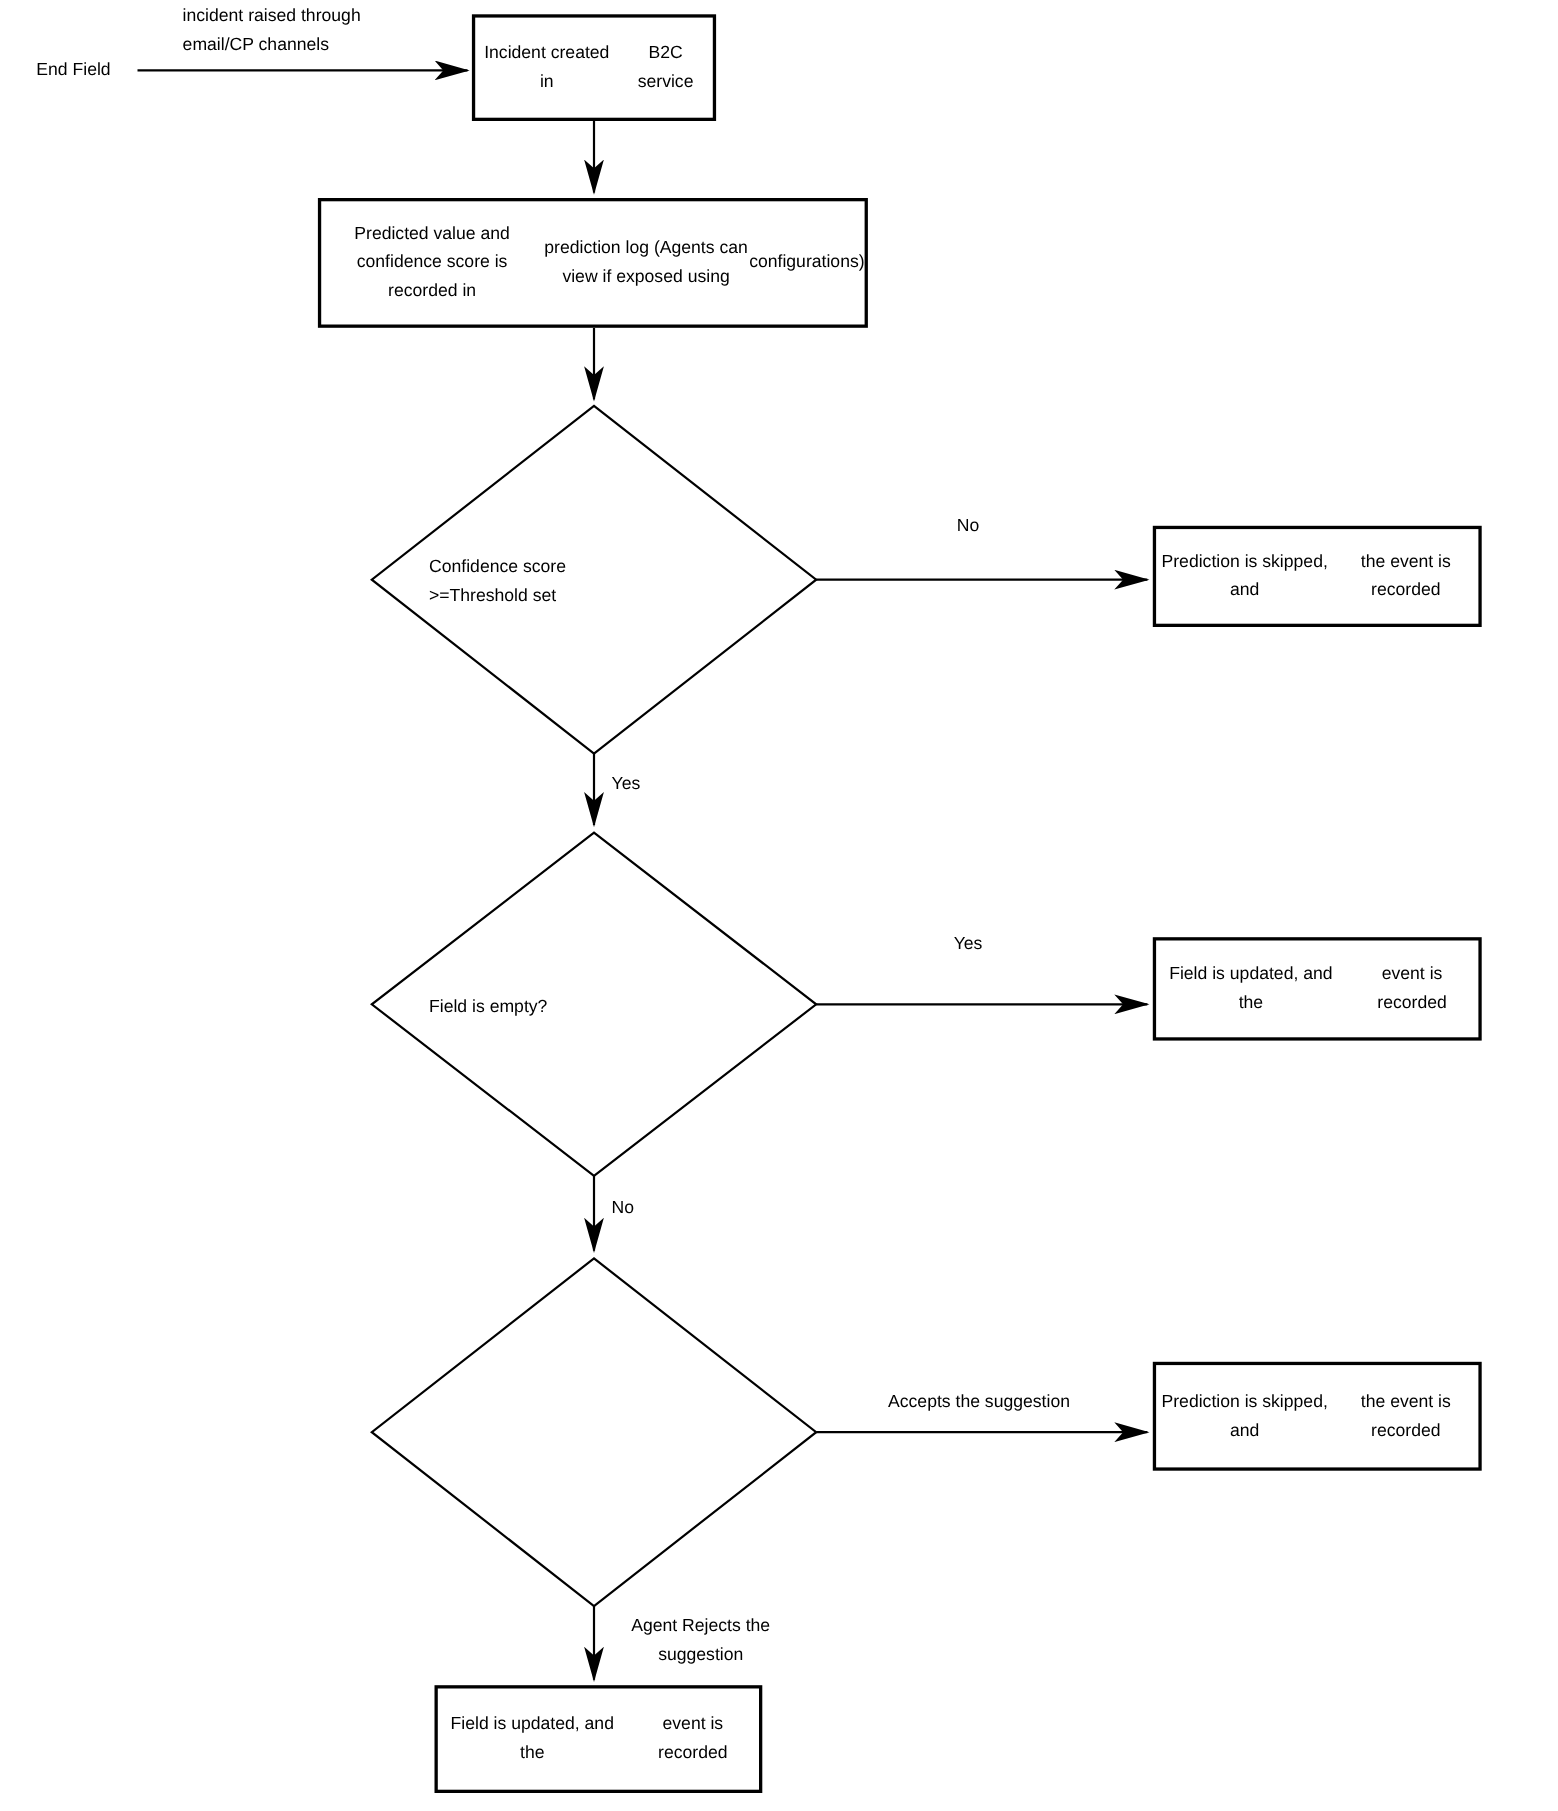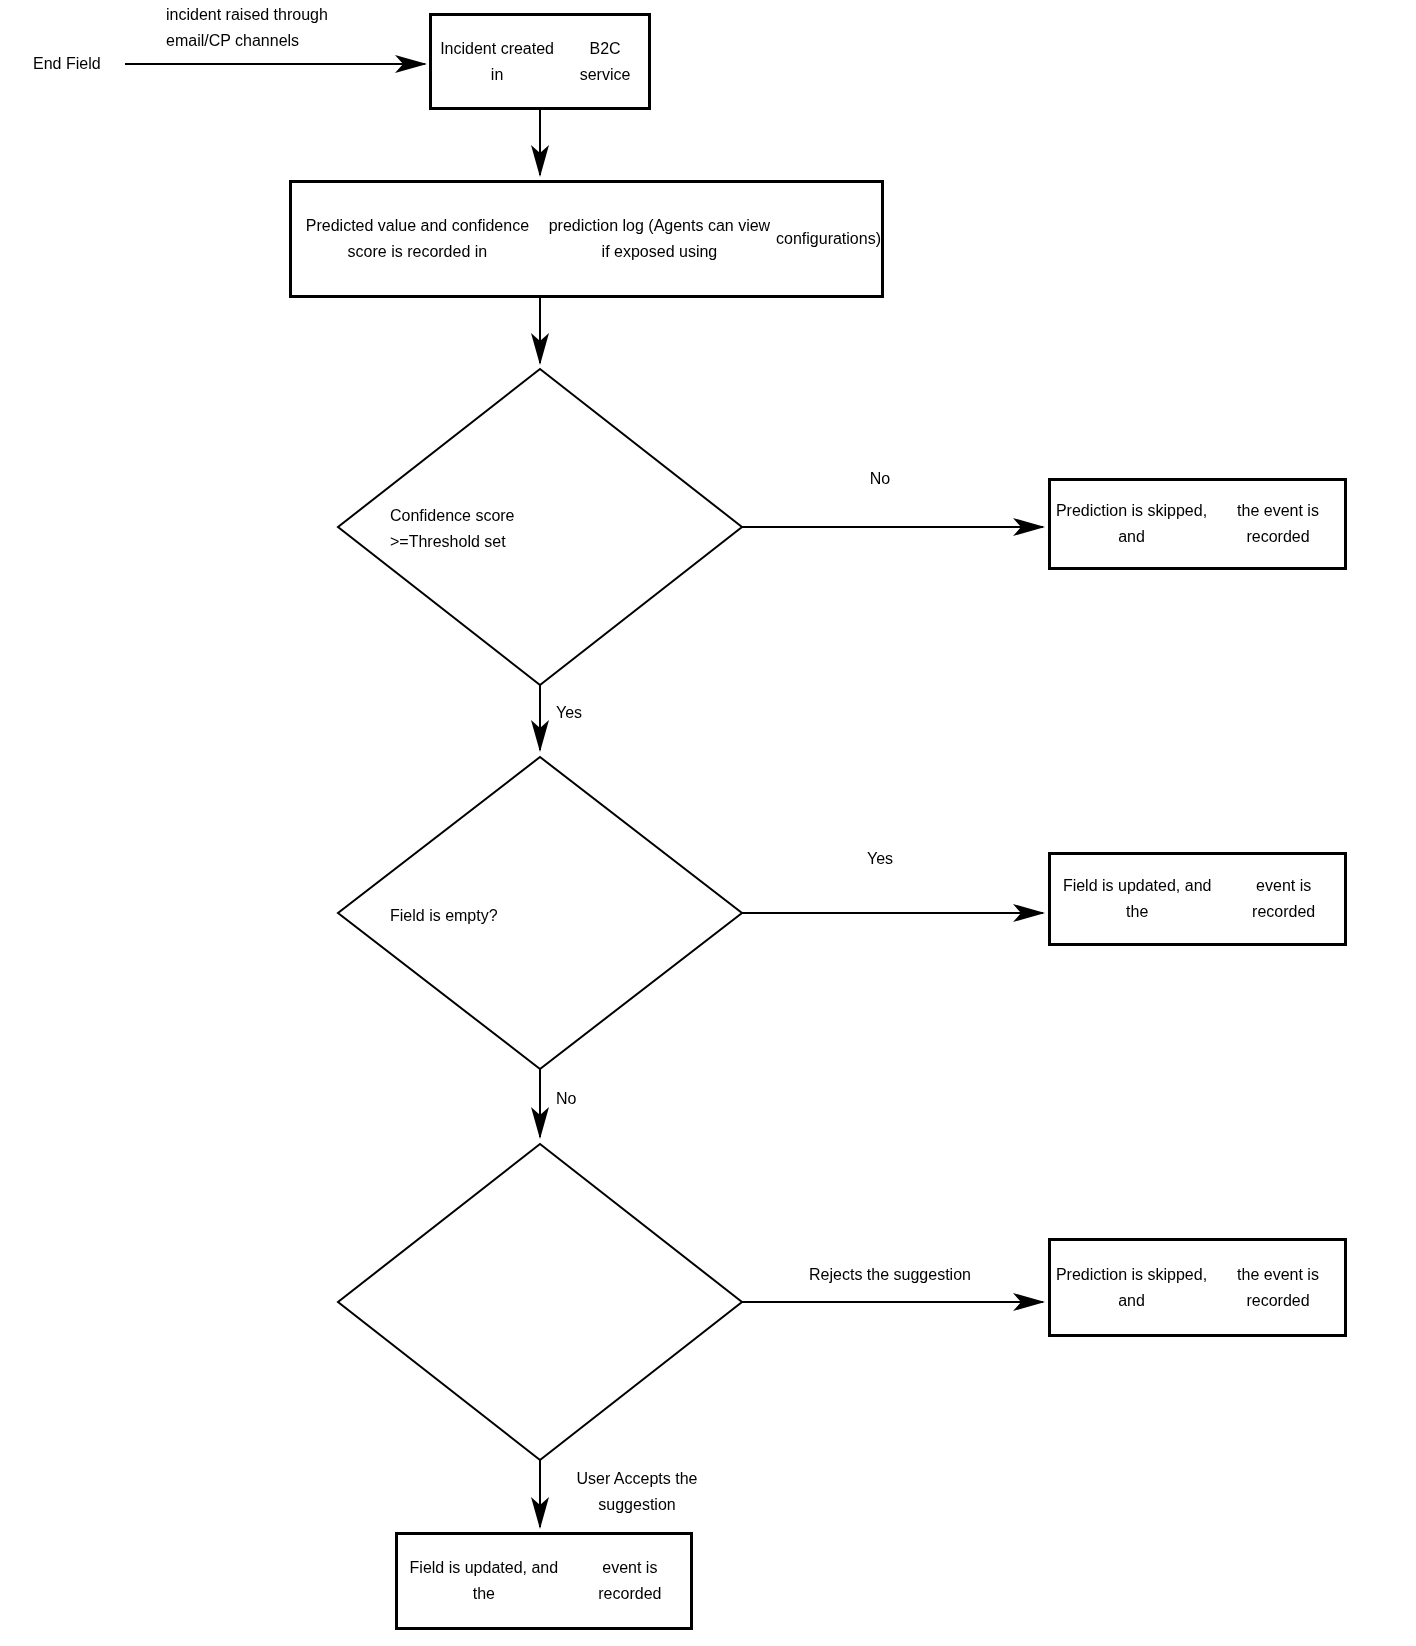--- a/index.html
+++ b/index.html
@@ -73,21 +73,21 @@
   <div class="lbl" style="left:166px;top:2px;">
     <div>incident raised through</div>
     <div>email/CP channels</div>
   </div>
 
   <div class="box" style="left:429px;top:13px;width:222px;height:97px;">
     <div>Incident created in</div>
     <div>B2C service</div>
   </div>
 
-  <div class="box" style="left:289px;top:180px;width:595px;height:118px;">
+  <div class="box" style="left:289px;top:180px;width:500px;height:118px;">
     <div>Predicted value and confidence score is recorded in</div>
     <div>prediction log (Agents can view if exposed using</div>
     <div>configurations)</div>
   </div>
 
   <div class="dtext" style="left:390px;top:503px;width:300px;">
     <div>Confidence score</div>
     <div>&gt;=Threshold set</div>
   </div>
 
@@ -116,30 +116,30 @@
     <div>Field is updated, and the</div>
     <div>event is recorded</div>
   </div>
 
   <div class="lbl" style="left:556px;top:1086px;">
     <div>No</div>
   </div>
 
 
   <div class="lbl center" style="left:788px;top:1262px;width:204px;">
-    <div>Rejects the suggestion</div>
+    <div>Accepts the suggestion</div>
   </div>
 
   <div class="box" style="left:1048px;top:1238px;width:299px;height:99px;">
     <div>Prediction is skipped, and</div>
     <div>the event is recorded</div>
   </div>
 
   <div class="lbl center" style="left:552px;top:1466px;width:170px;">
-    <div>User Accepts the</div>
+    <div>Agent Rejects the</div>
     <div>suggestion</div>
   </div>
 
   <div class="box" style="left:395px;top:1532px;width:298px;height:98px;">
     <div>Field is updated, and the</div>
     <div>event is recorded</div>
   </div>
 
 </div>
 

